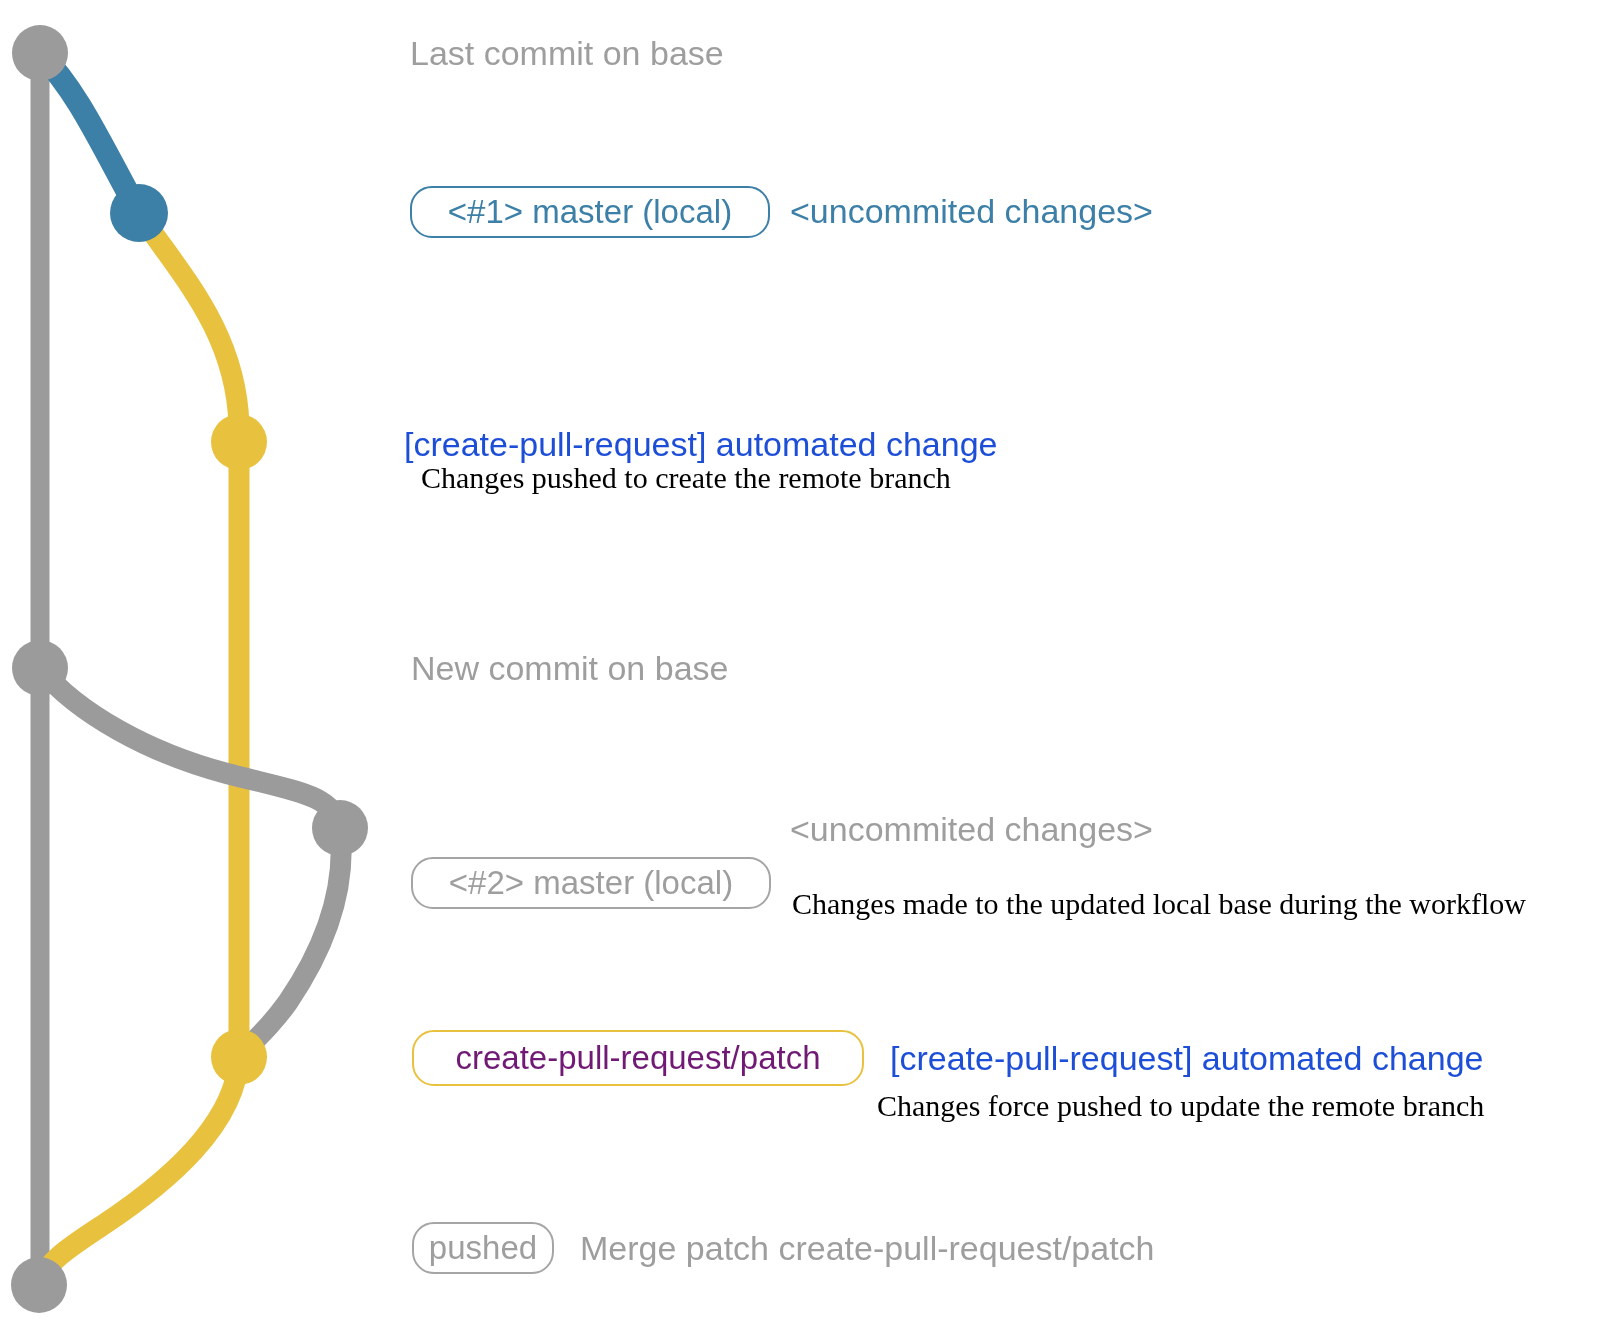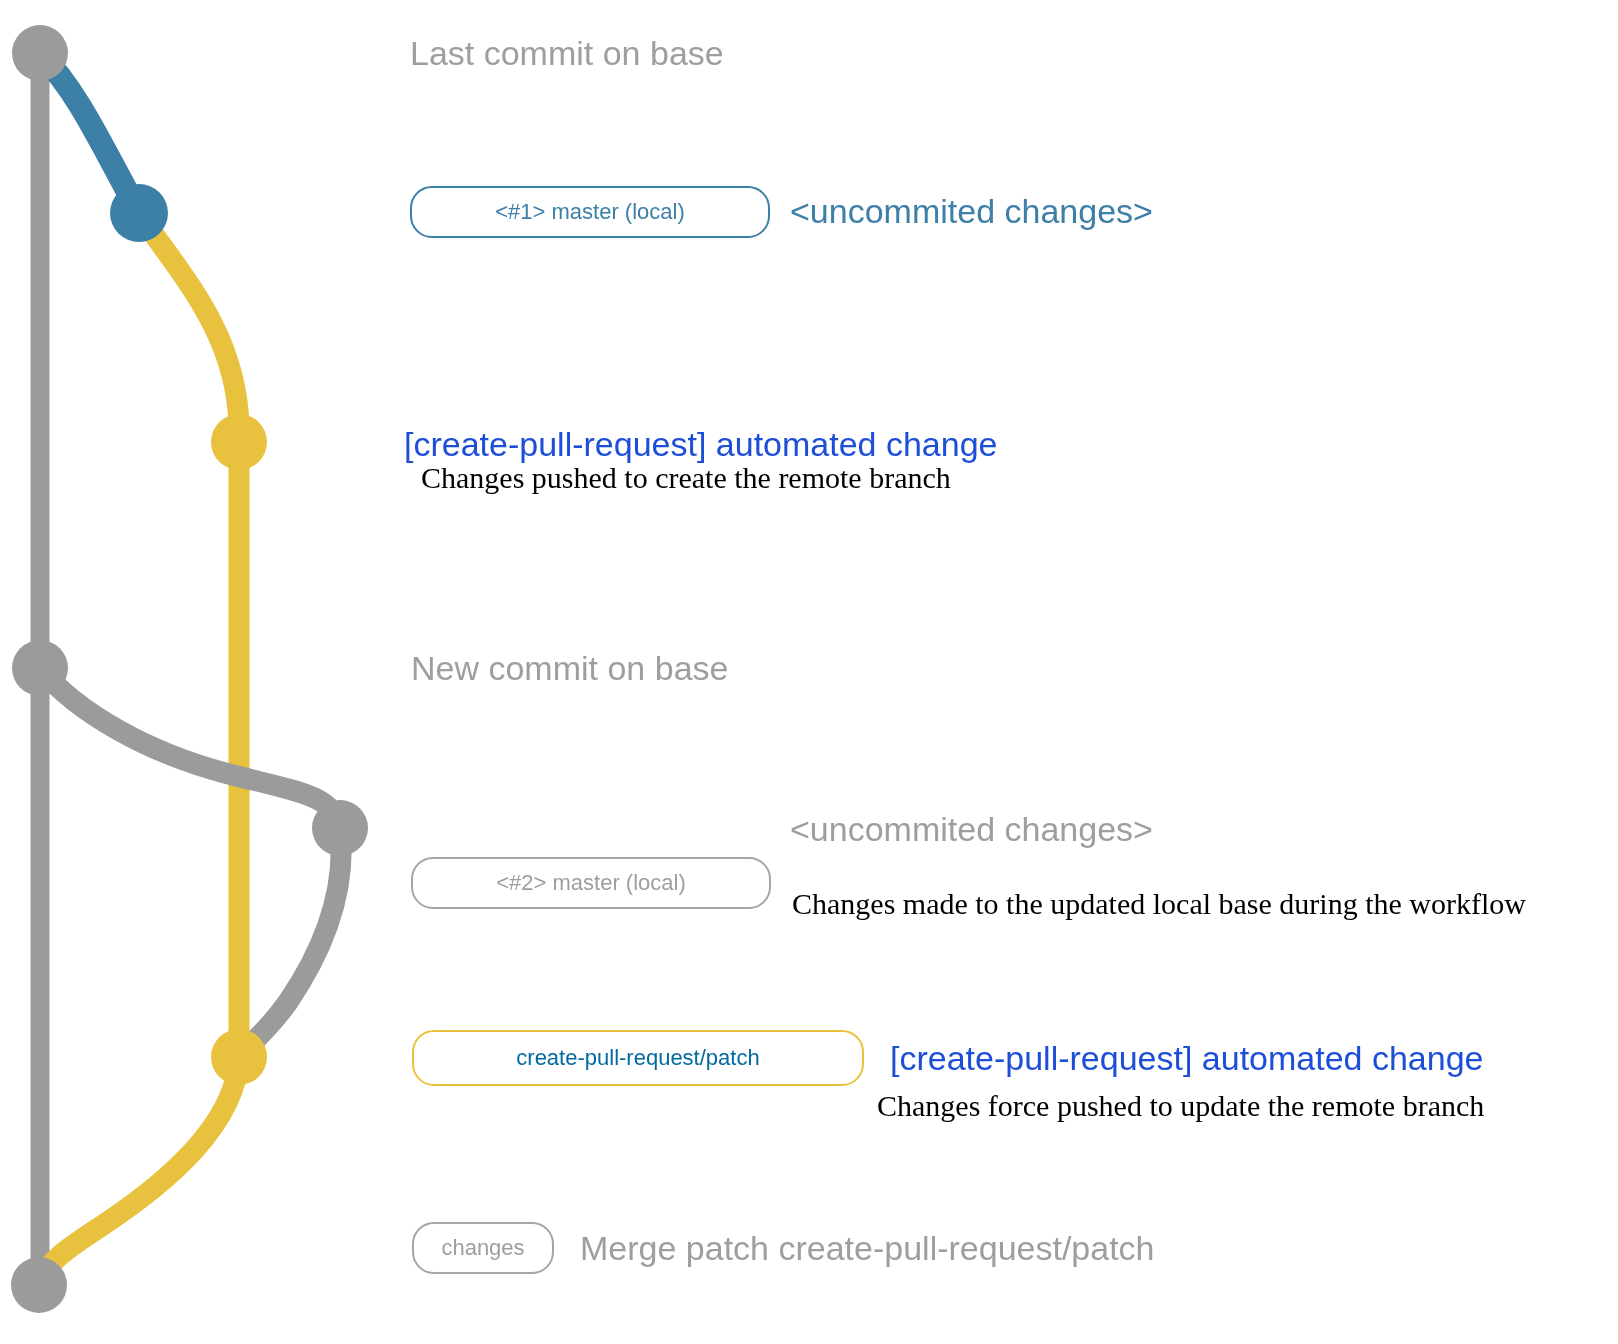--- a/index.html
+++ b/index.html
@@ -22,28 +22,28 @@
   .yellow-text{color:#1d4ed8;}
   .serif{
     font-family:"Liberation Serif", serif;
     font-size:30px;line-height:36px;height:36px;
     color:#000000;
   }
   .badge{
     position:absolute;
     display:flex;align-items:center;justify-content:center;
     border-radius:22px;
-    font-size:22px;
+    font-size:33px;
     white-space:nowrap;
     box-sizing:border-box;
     background:#ffffff;
   }
   .badge.blue-badge{border:2.5px solid #3c7fa7;color:#3c7fa7;}
   .badge.gray-badge{border:2.5px solid #a5a5a5;color:#9e9e9e;}
-  .badge.yellow-badge{border:2.5px solid #e8c23e;color:#0369a1;}
+  .badge.yellow-badge{border:2.5px solid #e8c23e;color:#701a75;}
 </style>
 </head>
 <body>
 
 <div class="canvas">
 
   <svg class="graph-svg" width="400" height="1344" viewBox="0 0 400 1344">
 
     <path d="M40 53 V1285" stroke="#9b9b9b" stroke-width="19" fill="none"></path>
 
@@ -81,17 +81,17 @@
   <div class="lbl big gray-text" style="left:790px;top:809px;">&lt;uncommited changes&gt;</div>
   <div class="lbl serif" style="left:792px;top:858px;margin-top:28px;">Changes made to the updated local base during the workflow</div>
 
   <div class="badge yellow-badge" style="left:412px;top:1030px;width:452px;height:56px;">
     <span>create-pull-request/patch</span>
   </div>
   <div class="lbl big yellow-text" style="left:890px;top:1038px;">[create-pull-request] automated change</div>
   <div class="lbl serif" style="left:877px;top:1088px;">Changes force pushed to update the remote branch</div>
 
   <div class="badge gray-badge" style="left:412px;top:1222px;width:142px;height:52px;">
-    <span>changes</span>
+    <span>pushed</span>
   </div>
   <div class="lbl big gray-text" style="left:580px;top:1228px;">Merge patch create-pull-request/patch</div>
 
 </div>
 
 </body></html>

